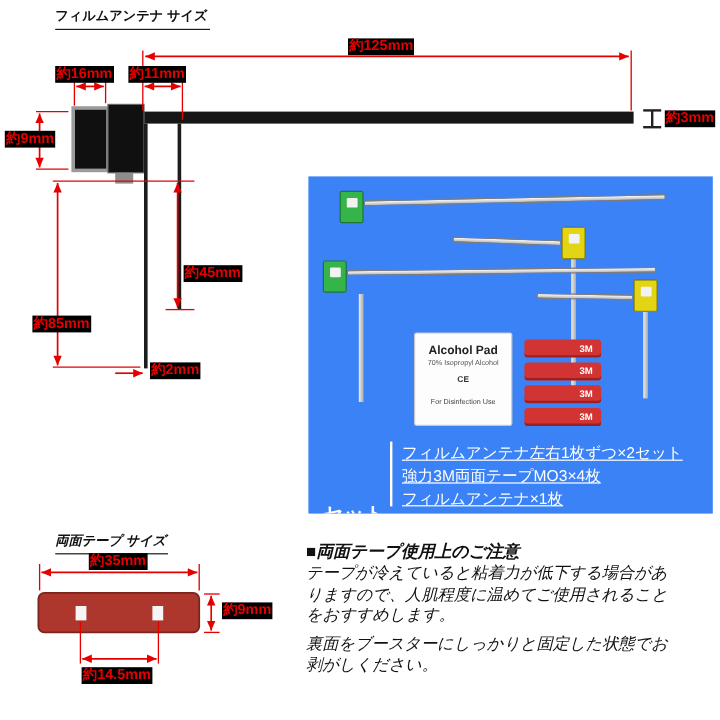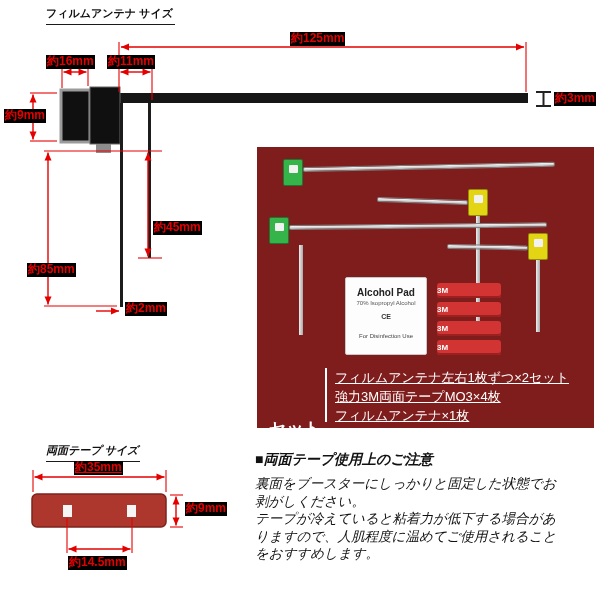--- a/index.html
+++ b/index.html
@@ -20,21 +20,21 @@
   .t2{left:8px;top:443px;font-style:italic;}
 
   .dimlabel{
     position:absolute;z-index:3;color:#e50000;font-size:12px;font-weight:bold;
     background:#000000;line-height:1.15;padding:0 1px;white-space:nowrap;
   }
 
   
   .panel{
     position:absolute;left:257px;top:147px;width:337px;height:281px;
-    background:#7f1d1d;z-index:2;overflow:hidden;
+    background:#3b82f6;z-index:2;overflow:hidden;
   }
   .pad{position:absolute;width:20px;height:27px;border-radius:2px;border:1px solid rgba(0,0,0,.35);box-sizing:border-box;}
   .pad.green{background:#35b44a;}
   .pad.yellow{background:#e3d414;}
   .pad .contact{width:9px;height:8px;background:#f2f2f2;margin:5px auto 0;border-radius:1px;}
   .bar{
     position:absolute;height:5px;border-radius:2px;border:1px solid #7d7d7d;
     background:linear-gradient(180deg,#fafafa,#b9b9b9);transform-origin:left center;box-sizing:border-box;
   }
   .strip{position:absolute;width:4px;background:linear-gradient(90deg,#eeeeee,#a8a8a8);}
@@ -45,21 +45,21 @@
   }
   .al-title{font-size:10px;font-weight:bold;color:#222;margin-top:9px;}
   .al-sub{font-size:6px;color:#555;margin-top:2px;}
   .al-ce{font-size:7px;color:#333;margin-top:7px;font-weight:bold;}
   .al-foot{font-size:6px;color:#444;margin-top:13px;}
 
   .tape3m{
     position:absolute;left:180px;width:64px;height:15px;background:#d23434;border-radius:3px;
     box-shadow:inset 0 -2px 0 #9c2020;
   }
-  .tape3m span{display:block;text-align:left;padding-right:7px;font-size:8px;font-weight:bold;color:#fff;line-height:15px;}
+  .tape3m span{display:block;text-align:right;padding-right:7px;font-size:8px;font-weight:bold;color:#fff;line-height:15px;padding-left:44px;}
 
   .set-label{position:absolute;left:12px;top:222px;color:#fff;font-weight:bold;font-size:17px;line-height:24px;margin-top:48px;}
   .set-label .jl{display:block;width:52px;text-align:justify;text-align-last:justify;}
   .set-divider{position:absolute;left:68px;top:221px;width:2px;height:54px;background:#fff;}
   .set-items{position:absolute;left:78px;top:221px;color:#fff;font-size:13px;line-height:19px;white-space:nowrap;text-decoration:underline;}
 
   
   .notes{position:absolute;left:255px;top:451px;width:340px;z-index:3;color:#111;font-style:italic;}
   .notes-h{font-size:14px;font-weight:bold;}
   .notes-b{width:304px;font-size:13.5px;line-height:17.5px;}
@@ -143,21 +143,21 @@
 
   <div class="dimlabel" style="left:290px;top:32px;">約125mm</div>
   <div class="dimlabel" style="left:46px;top:55px;">約16mm</div>
   <div class="dimlabel" style="left:107px;top:55px;">約11mm</div>
   <div class="dimlabel" style="left:4px;top:109px;">約9mm</div>
   <div class="dimlabel" style="left:554px;top:92px;">約3mm</div>
   <div class="dimlabel" style="left:153px;top:221px;">約45mm</div>
   <div class="dimlabel" style="left:27px;top:247px;margin-top:16px;">約85mm</div>
   <div class="dimlabel" style="left:125px;top:302px;">約2mm</div>
 
-  <div class="dimlabel" style="left:74px;top:461px;text-decoration:underline;">約35mm</div>
+  <div class="dimlabel" style="left:74px;top:461px;">約35mm</div>
   <div class="dimlabel" style="left:185px;top:502px;">約9mm</div>
   <div class="dimlabel" style="left:68px;top:556px;">約14.5mm</div>
 
   <div class="panel">
 
     <div class="strip" style="left:42px;top:98px;height:90px;"></div>
     <div class="strip" style="left:219px;top:69px;height:112px;"></div>
     <div class="strip" style="left:279px;top:113px;height:72px;"></div>
 
     <div class="bar" style="left:46px;top:20px;width:252px;transform:rotate(-1.2deg);"></div>
@@ -205,17 +205,17 @@
     <div class="set-divider"></div>
     <div class="set-items">
       <div>フィルムアンテナ左右1枚ずつ×2セット</div>
       <div>強力3M両面テープMO3×4枚</div>
       <div>フィルムアンテナ×1枚</div>
     </div>
   </div>
 
   <div class="notes">
     <div class="notes-h">■両面テープ使用上のご注意</div>
+    <div class="notes-b">テープが冷えていると粘着力が低下する場合がありますので、人肌程度に温めてご使用されることをおすすめします。</div>
     <div class="notes-b first">裏面をブースターにしっかりと固定した状態でお剥がしください。</div>
-    <div class="notes-b">テープが冷えていると粘着力が低下する場合がありますので、人肌程度に温めてご使用されることをおすすめします。</div>
   </div>
 
 </div>
 
 </body></html>

